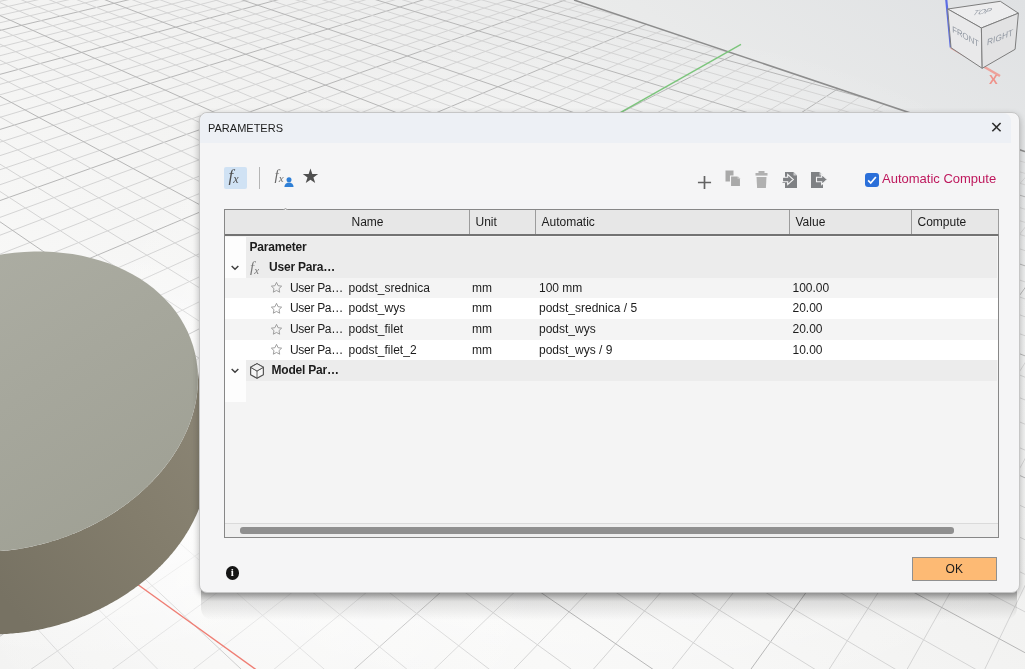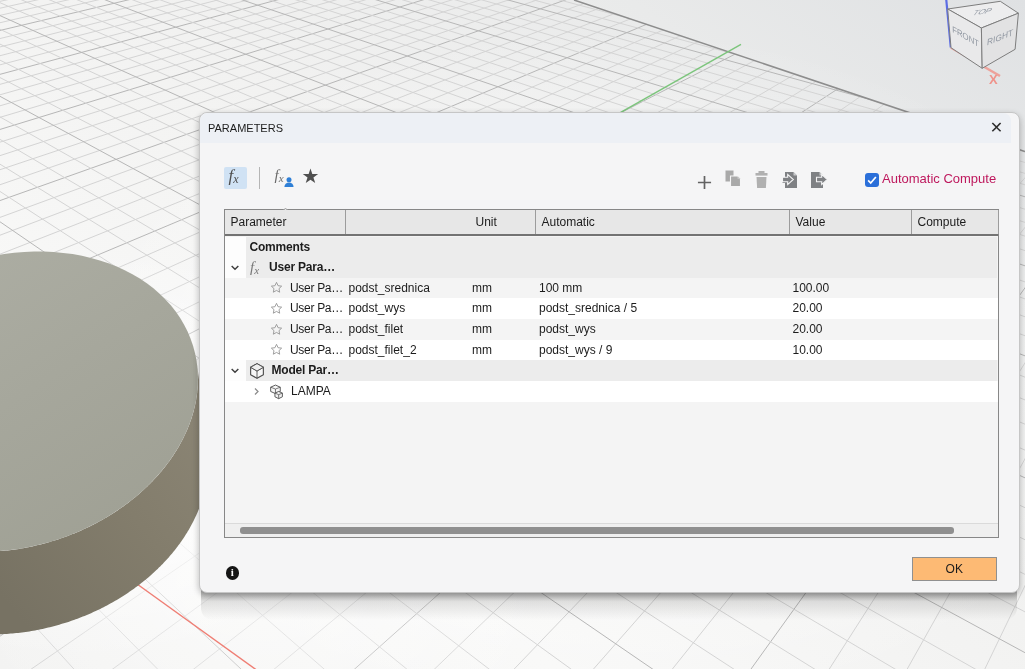--- a/index.html
+++ b/index.html
@@ -215,35 +215,35 @@
         <path d="M2.5 7.5 l3 3 6-7" fill="none" stroke="#fff" stroke-width="2"></path>
       </svg>
     </div>
 <div class="albl">Automatic Compute</div>
 
 <div class="tbl">
 <svg style="position:absolute;left:54px;top:-3px" width="13" height="6" viewBox="0 0 13 6">
         <path d="M1.5 5 l5-3.5 5 3.5" fill="#e7e7e7" stroke="#9a9a9a" stroke-width="1"></path>
       </svg>
 <div class="thead">
-        <div class="th" style="left:0px;width:121px">Parameter</div>
+        <div class="th" style="left:121px;width:124px">Name</div>
         <div class="th" style="left:245px;width:66px">Unit</div>
         <div class="th" style="left:311px;width:254px">Automatic</div>
         <div class="th" style="left:565px;width:122px">Value</div>
         <div class="th" style="left:687px;width:87.5px">Compute</div>
       </div>
 <div style="position:absolute;left:21.5px;right:1px;top:26.50px;height:20.65px;background:#ececec"></div>
       <div style="position:absolute;left:21.5px;right:1px;top:47.15px;height:20.65px;background:#ececec"></div>
       <div style="position:absolute;left:21.5px;right:1px;top:150.40px;height:20.65px;background:#ececec"></div>
       <div style="position:absolute;left:0;width:21.5px;top:26.50px;height:20.65px;background:#fdfdfd"></div>
       <div style="position:absolute;left:0;width:21.5px;top:47.15px;height:20.65px;background:#fdfdfd"></div>
       <div style="position:absolute;left:0;width:21.5px;top:150.40px;height:20.65px;background:#fdfdfd"></div>
       <div style="position:absolute;left:0;width:21.5px;top:171.05px;height:20.65px;background:#fdfdfd"></div>
 <div class="row" style="top:26.50px;">
-        <span class="cell grp" style="left:25px">Comments</span>
+        <span class="cell grp" style="left:25px">Parameter</span>
       </div>
 <div class="row" style="top:47.15px;">
         <span class="cell" style="left:5.5px;width:10px">
           <svg width="10" height="10" viewBox="0 0 12 12" style="position:absolute;top:5.5px" fill="none" stroke="#3d3d3d" stroke-width="1.7">
             <path d="M2 3.5l4 4 4-4"></path>
           </svg>
         </span>
         <span class="cell" style="left:25.5px"><span style="font-family:'Liberation Serif',serif;font-style:italic;color:#787878;font-size:15px">f</span><span style="font-family:'Liberation Serif',serif;font-style:italic;color:#787878;font-size:11px;vertical-align:-2px">x</span></span>
         <span class="cell grp" style="left:44.5px">User Para…</span>
       </div>
@@ -303,34 +303,18 @@
         </span>
         <span class="cell" style="left:23.5px">
           <svg width="18" height="18" viewBox="0 0 24 24" style="position:absolute;top:1.5px">
             <path d="M12 2.2 L20.5 7.1 L20.5 16.9 L12 21.8 L3.5 16.9 L3.5 7.1 Z" fill="#f7f7f7" stroke="#4e4e4e" stroke-width="1.5" stroke-linejoin="round"></path>
             <path d="M3.5 7.1 L12 12 L20.5 7.1 M12 12 L12 21.8" fill="none" stroke="#4e4e4e" stroke-width="1.2"></path>
             <path d="M12 2.2 L20.5 7.1 L12 12 L3.5 7.1 Z" fill="#efefef" stroke="#4e4e4e" stroke-width="1.2"></path>
           </svg>
         </span>
         <span class="cell grp" style="left:47px">Model Par…</span>
       </div>
-<div class="row" style="top:171.05px;background:#fff;">
-        <span class="cell" style="left:27.5px;width:10px">
-          <svg width="9" height="9" viewBox="0 0 12 12" style="position:absolute;top:6px" fill="none" stroke="#8d8d8d" stroke-width="1.7">
-            <path d="M4 2l4 4-4 4"></path>
-          </svg>
-        </span>
-        <span class="cell" style="left:43.5px">
-          <svg width="16" height="16" viewBox="0 0 30 30" style="position:absolute;top:2.5px">
-<path d="M5 6 L14 2 L23 6 L23 14 L14 18 L5 14 Z" fill="#f7f7f7" stroke="#4e4e4e" stroke-width="1.7" stroke-linejoin="round"></path>
-<path d="M5 6 L14 9.5 L23 6 M14 9.5 L14 18" fill="none" stroke="#4e4e4e" stroke-width="1.4"></path>
-<path d="M13 17 L20 14 L27 17 L27 24 L20 27.5 L13 24 Z" fill="#f1f1f1" stroke="#4e4e4e" stroke-width="1.7" stroke-linejoin="round"></path>
-<path d="M13 17 L20 20 L27 17 M20 20 L20 27.5" fill="none" stroke="#4e4e4e" stroke-width="1.4"></path>
-</svg>
-        </span>
-        <span class="cell" style="left:66.5px">LAMPA</span>
-      </div>
 <div class="sbar">
         <div class="thumb"></div>
       </div>
 </div>
 <div class="info">i</div>
 <div class="okbtn">OK</div>
 </div>
 </body></html>

